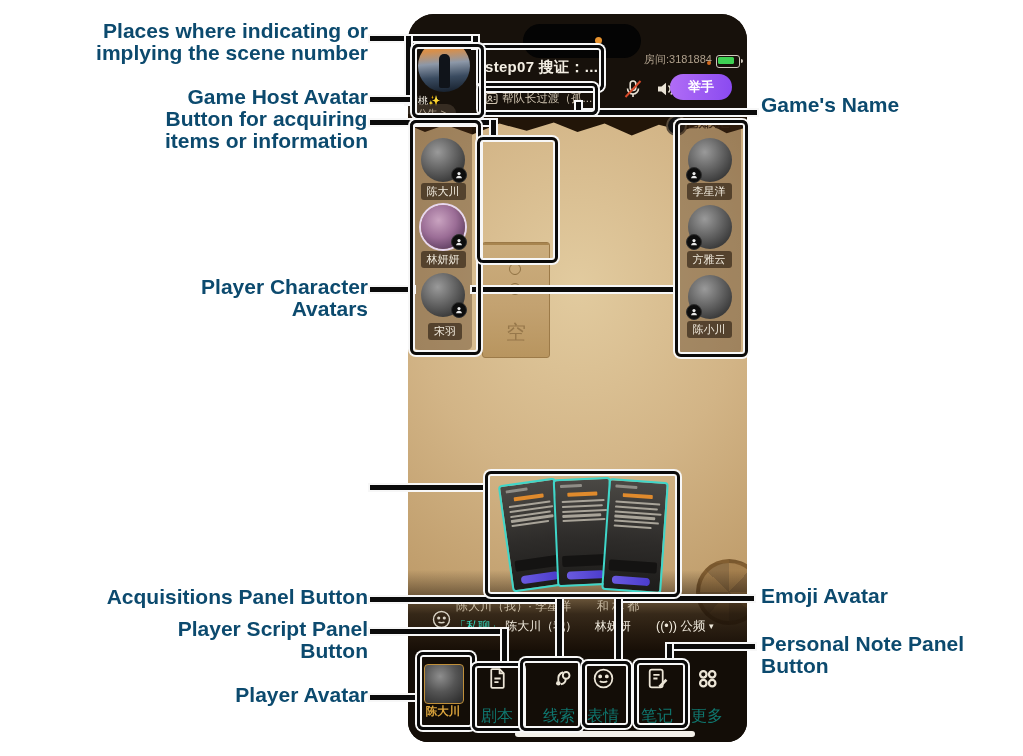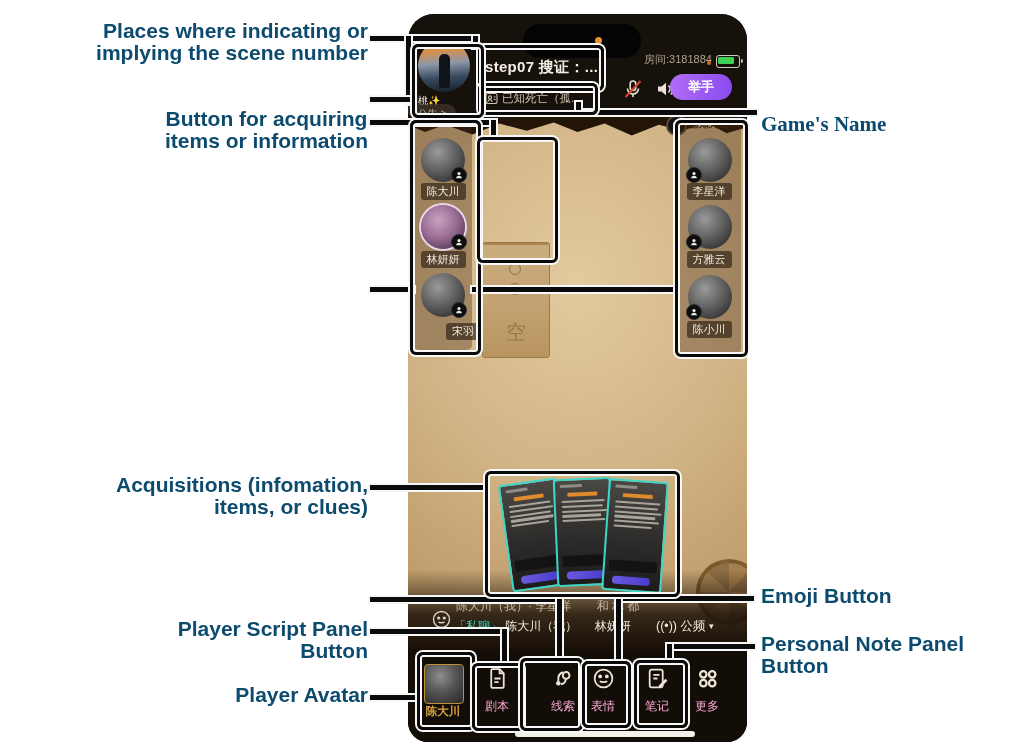--- a/index.html
+++ b/index.html
@@ -87,21 +87,21 @@
   .cemoji{position:absolute;left:24px;top:496px;width:19px;height:19px;}
   .pvt{color:#35d6bc;font-weight:normal;}
   .chan{position:absolute;left:248px;top:504px;font-size:12.5px;color:#efe9dc;white-space:nowrap;}
   .caret{font-size:9px;vertical-align:1px;}
   .bbar{position:absolute;left:0;top:636px;width:339px;height:92px;background:#130d07;}
   .mysq{position:absolute;left:16px;top:14px;width:38px;height:38px;border:1.5px solid #c08f3a;border-radius:4px;
         background:radial-gradient(circle at 40% 30%,#8e8e8e 0%,#555 45%,#262626 100%);}
   .mylbl{position:absolute;left:4px;top:54px;width:62px;text-align:center;font-size:11.5px;color:#dba43c;font-weight:bold;}
   .tb{position:absolute;top:16px;width:52px;text-align:center;}
   .tb svg{width:25px;height:25px;}
-  .tb .tl{margin-top:3px;font-size:12px;color:#f9a8d4;}
+  .tb .tl{margin-top:11px;font-size:16px;color:#0f766e;}
   .home{position:absolute;left:107px;top:81px;width:180px;height:5.5px;border-radius:3px;background:#f4f1ea;}
 </style>
 </head>
 <body>
 
 <div class="stage">
 
   <div class="phone">
 
     <div class="topbar">
@@ -112,21 +112,21 @@
       <div class="hostname">胡桃✨</div>
       <div class="scene-title">step07 搜证：...</div>
       <div class="subtt">
         <svg width="13" height="13" viewBox="0 0 13 13" fill="none" stroke="#cdc2af" stroke-width="1.1">
           <rect x="1" y="1.5" width="11" height="10" rx="2"></rect>
             <circle cx="5" cy="5.4" r="1.5"></circle>
             <path d="M2.7 9.8c.5-1.6 1.4-2.2 2.3-2.2s1.8.6 2.3 2.2"></path>
             <line x1="8.7" y1="5" x2="10.6" y2="5"></line>
             <line x1="8.7" y1="7.5" x2="10.6" y2="7.5"></line>
         </svg>
-        <span>已知死亡（孤...</span>
+        <span>帮队长过渡（孤...</span>
       </div>
       <div class="roomno">房间:3181884</div>
       <div class="rdot"></div>
       <div class="batt"></div>
       <svg class="miciq" viewBox="0 0 22 22" fill="none" stroke="#e9e2d4" stroke-width="1.6">
         <rect x="8.2" y="3" width="5.6" height="9.5" rx="2.8"></rect>
           <path d="M5.5 10.5a5.5 5.5 0 0 0 11 0"></path>
           <line x1="11" y1="16" x2="11" y2="19"></line>
         <line x1="3.5" y1="19" x2="18.5" y2="3" stroke="#d94a2a" stroke-width="2"></line>
       </svg>
@@ -164,21 +164,21 @@
       </div>
       <div class="pname" style="left:6px;top:137px;width:58px;"><span>林妍妍</span></div>
       <div class="av" style="left:13px;top:159px;">
         <div class="badge bR">
             <svg viewBox="0 0 10 10" fill="#e8e8e8">
               <circle cx="5" cy="3.2" r="2"></circle>
               <path d="M1.3 9c.5-2 2.1-3 3.7-3s3.2 1 3.7 3z"></path>
             </svg>
           </div>
       </div>
-      <div class="pname" style="left:20px;top:209px;width:70px;"><span>宋羽</span></div>
+      <div class="pname" style="left:2px;top:209px;width:70px;"><span>宋羽</span></div>
 
       <div class="pcol" style="left:269px;top:8px;height:232px;width:64px;"></div>
       <div class="av" style="left:280px;top:24px;">
         <div class="badge bL">
             <svg viewBox="0 0 10 10" fill="#e8e8e8">
               <circle cx="5" cy="3.2" r="2"></circle>
               <path d="M1.3 9c.5-2 2.1-3 3.7-3s3.2 1 3.7 3z"></path>
             </svg>
           </div>
       </div>
@@ -321,29 +321,31 @@
         </svg>
         <div class="tl">更多</div>
       </div>
 
       <div class="home"></div>
     </div>
   </div>
 
   <div class="lblL" style="top:20px;">Places where indicating or
 implying the scene number</div>
+  <div class="lblL" style="top:86px;">Game Host Avatar</div>
   <div class="lblL" style="top:108px;text-align:center;">Button for acquiring
 items or information</div>
-  <div class="lblL" style="top:474px;">Acquisitions (infomation,
-items, or clues)</div>
+  <div class="lblL" style="top:276px;">Player Character
+Avatars</div>
+  <div class="lblL" style="top:586px;">Acquisitions Panel Button</div>
   <div class="lblL" style="top:618px;">Player Script Panel
 Button</div>
   <div class="lblL" style="top:684px;">Player Avatar</div>
-  <div class="lblR" style="top:113px;font-family:Liberation Serif, serif;">Game's Name</div>
-  <div class="lblR" style="top:585px;">Emoji Button</div>
+  <div class="lblR" style="top:94px;">Game's Name</div>
+  <div class="lblR" style="top:585px;">Emoji Avatar</div>
   <div class="lblR" style="top:633px;">Personal Note Panel
 Button</div>
 
   <div class="hline" style="left:370px;top:36px;width:106px;"></div>
   <div class="vline" style="left:406px;top:36px;height:68px;"></div>
   <div class="vline" style="left:473px;top:36px;height:12px;"></div>
   <div class="hline" style="left:370px;top:97px;width:44px;"></div>
   <div class="hline" style="left:370px;top:120px;width:126px;"></div>
   <div class="vline" style="left:491px;top:120px;height:20px;"></div>
   <div class="hline" style="left:370px;top:287px;width:44px;"></div>

